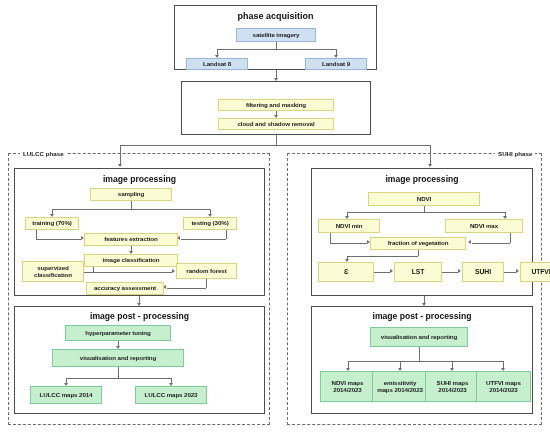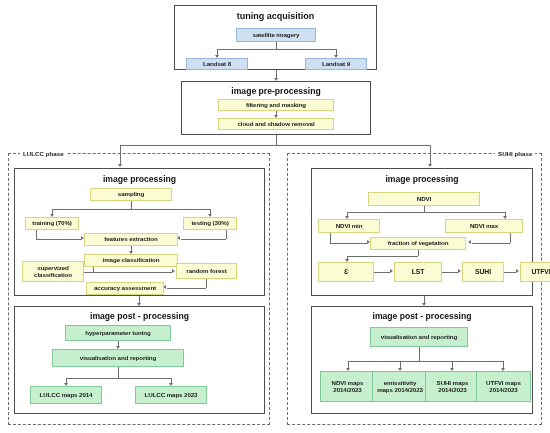--- a/index.html
+++ b/index.html
@@ -117,39 +117,38 @@
     border-bottom: 2.6px solid transparent;
     border-right: 3.6px solid #6e6e6e;
   }
 </style>
 </head>
 <body>
 
 <div id="canvas">
 
   <div class="panel" style="left:174px; top:5px; width:203px; height:65px;"></div>
-  <div class="panel-title" style="left:174px; top:11px; width:203px; font-size:9px;">tuning acquisition</div>
+  <div class="panel-title" style="left:174px; top:11px; width:203px; font-size:9px;">phase acquisition</div>
 
   <div class="node blue" style="left:236px; top:28px; width:80px; height:14px; font-size:6.2px;">satellite imagery</div>
 
   <div class="ln lv" style="left:276px; top:42px; height:7px;"></div>
   <div class="ln lh" style="left:217px; top:49px; width:119px;"></div>
   <div class="ln lv" style="left:217px; top:49px; height:6px;"></div>
   <div class="ln lv" style="left:336px; top:49px; height:6px;"></div>
   <div class="arrow arrow-down" style="left:214.8px; top:55px;"></div>
   <div class="arrow arrow-down" style="left:333.8px; top:55px;"></div>
 
   <div class="node blue" style="left:186px; top:58px; width:62px; height:12px; font-size:6.2px;">Landsat 8</div>
   <div class="node blue" style="left:305px; top:58px; width:62px; height:12px; font-size:6.2px;">Landsat 9</div>
 
   <div class="ln lv" style="left:276px; top:70px; height:8px;"></div>
   <div class="arrow arrow-down" style="left:273.8px; top:78px;"></div>
 
   <div class="panel" style="left:181px; top:81px; width:190px; height:54px;"></div>
-  <div class="panel-title" style="left:181px; top:86px; width:190px; font-size:8.6px;">image pre-processing</div>
 
   <div class="node yellow" style="left:218px; top:99px; width:116px; height:12px; font-size:6.2px;">filtering and masking</div>
   <div class="ln lv" style="left:276px; top:111px; height:4px;"></div>
   <div class="arrow arrow-down" style="left:273.8px; top:115px;"></div>
   <div class="node yellow" style="left:218px; top:118px; width:116px; height:12px; font-size:6.2px;">cloud and shadow removal</div>
 
   <div class="ln lv" style="left:276px; top:135px; height:10px;"></div>
   <div class="ln lh" style="left:120px; top:145px; width:310px;"></div>
   <div class="ln lv" style="left:120px; top:145px; height:20px;"></div>
   <div class="ln lv" style="left:430px; top:145px; height:20px;"></div>

